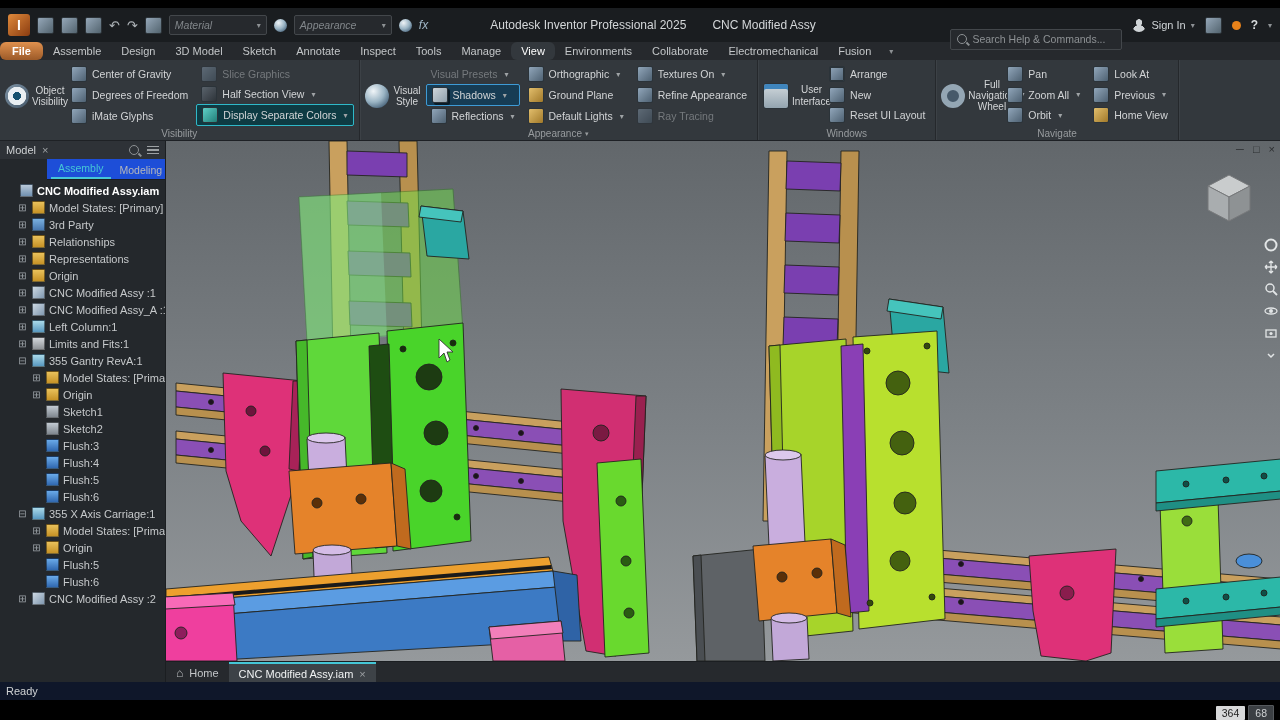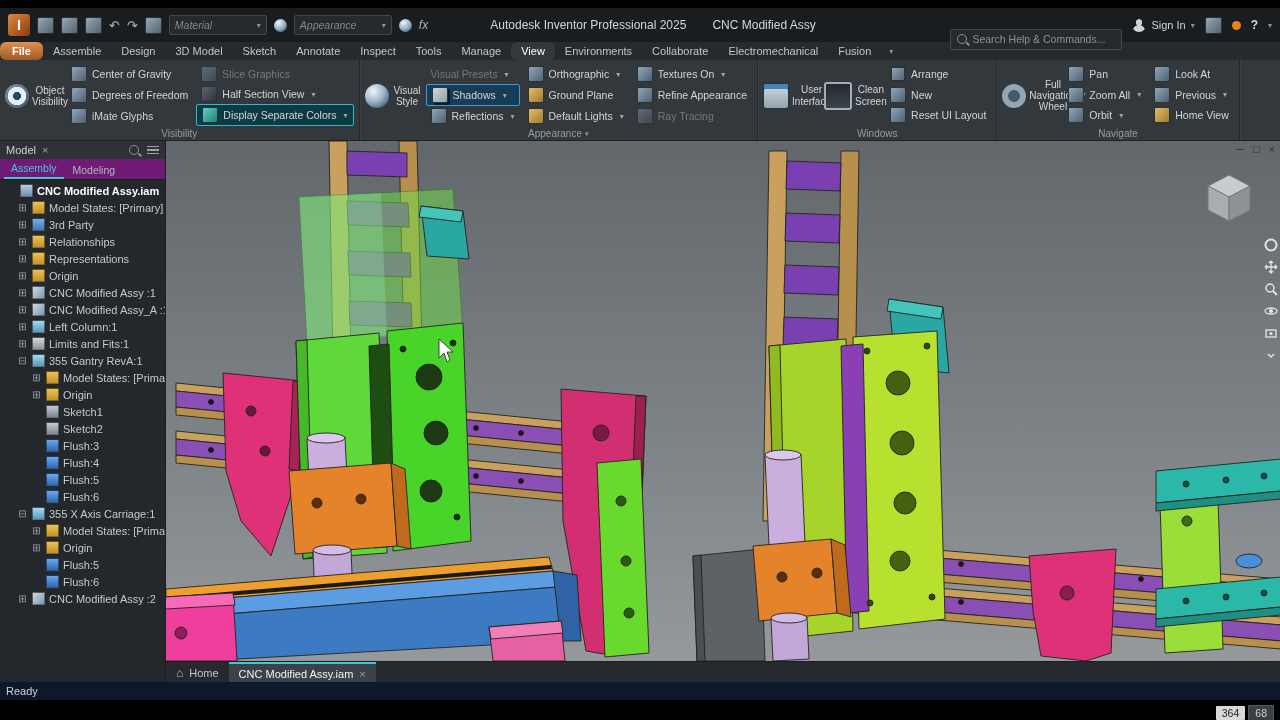--- a/index.html
+++ b/index.html
@@ -61,21 +61,21 @@
   .ic-wheel{background:#46596a;border:6px solid #94a6b4;border-radius:50%;box-sizing:border-box;}
   .ic-grid{background:linear-gradient(135deg,#91a6ba,#4e6172);box-shadow:inset 0 0 0 1px #2b3339,inset 8px 0 0 -7px #2b3339,inset 0 8px 0 -7px #2b3339;}
 
   
   .workspace{flex:1;display:flex;min-height:0;}
   .browser{width:165px;background:#24282c;border-right:1px solid #1b1e21;display:flex;flex-direction:column;flex:none;}
   .bheader{height:18px;background:#2e3237;display:flex;align-items:center;padding:0 6px;gap:6px;color:#ced1d3;font-size:11px;flex:none;}
   .bclose{color:#9da1a4;font-size:11px;}
   .bh-right{margin-left:auto;display:flex;align-items:center;gap:8px;}
   .burger{width:12px;height:9px;background:repeating-linear-gradient(#9da1a4 0 1.5px,transparent 1.5px 3.5px);flex:none;}
-  .btabs{height:20px;background:#701a75;display:flex;align-items:flex-end;gap:2px;padding:0 4px;border-bottom:1px solid #1b1e21;flex:none;}
+  .btabs{height:20px;background:#1d4ed8;display:flex;align-items:flex-end;gap:2px;padding:0 4px;border-bottom:1px solid #1b1e21;flex:none;margin-left:47px;}
   .btab{font-size:10.5px;color:#b4b7ba;padding:2px 7px 3px 7px;}
   .btab.active{color:#45c6d6;border-bottom:2px solid #45c6d6;}
   .tree{flex:1;overflow:hidden;padding-top:2px;}
   .trow{display:flex;align-items:center;gap:4px;height:17px;padding-left:5px;font-size:11px;color:#c6c9cb;white-space:nowrap;}
   .trow.lvl1{padding-left:17px;}
   .trow.lvl2{padding-left:31px;}
   .trow.rootrow{color:#ffffff;font-weight:bold;}
   .exp{width:11px;font-size:10px;color:#9aa0a5;text-align:center;flex:none;line-height:11px;}
   .ti{width:11px;height:11px;border-radius:1px;flex:none;border:1px solid rgba(0,0,0,.45);}
   .ti.root{background:linear-gradient(#b9c9d9,#7090b0);}
@@ -266,24 +266,20 @@
         <span>Appearance</span>
         <span class="caret">▾</span>
       </div>
     </div>
 
     <div class="rgroup">
       <div class="rbody">
         <div class="bigbtn dd">
           <span class="bico ic-window"></span>
           <span>User Interface</span>
-        </div>
-        <div class="bigbtn">
-          <span class="bico ic-screen"></span>
-          <span>Clean Screen</span>
         </div>
         <div class="rcol">
           <div class="rrow">
             <span class="mico ic-grid"></span>
             <span>Arrange</span>
           </div>
           <div class="rrow">
             <span class="mico"></span>
             <span>New</span>
           </div>

